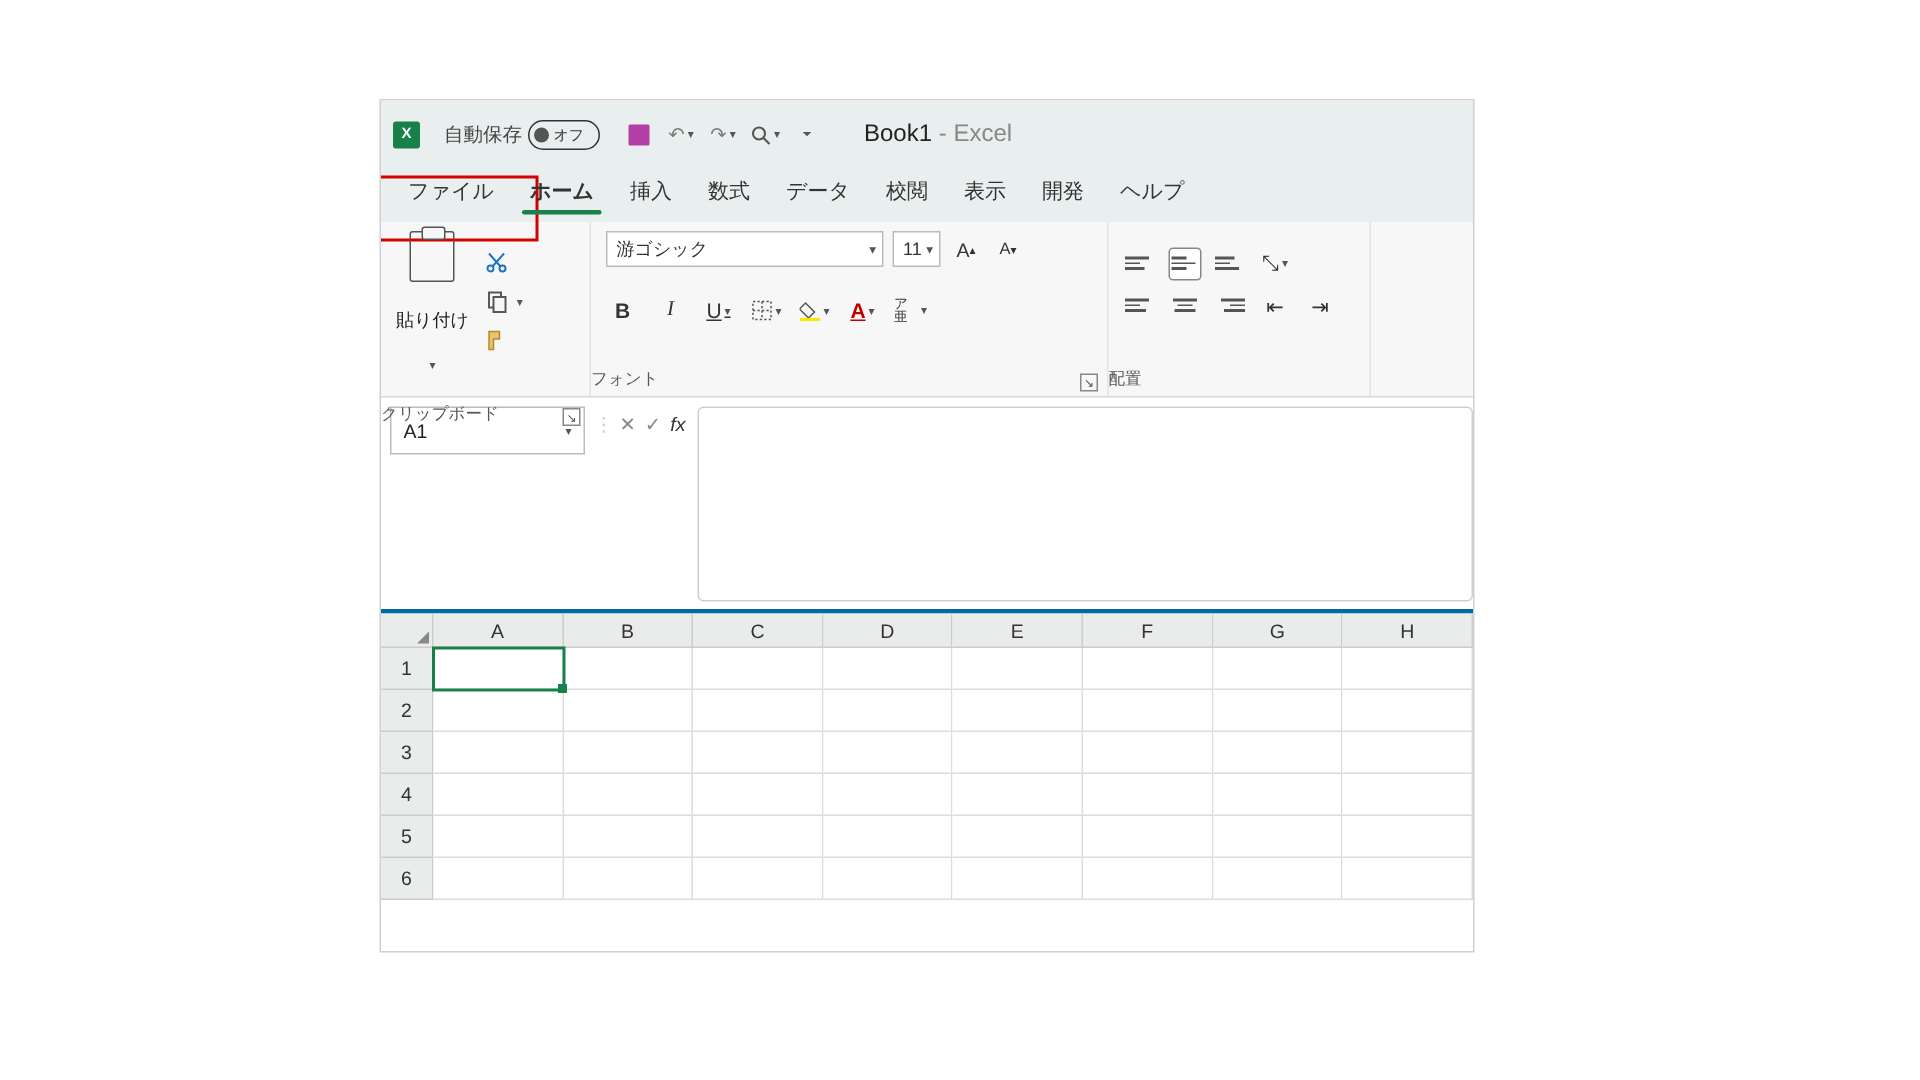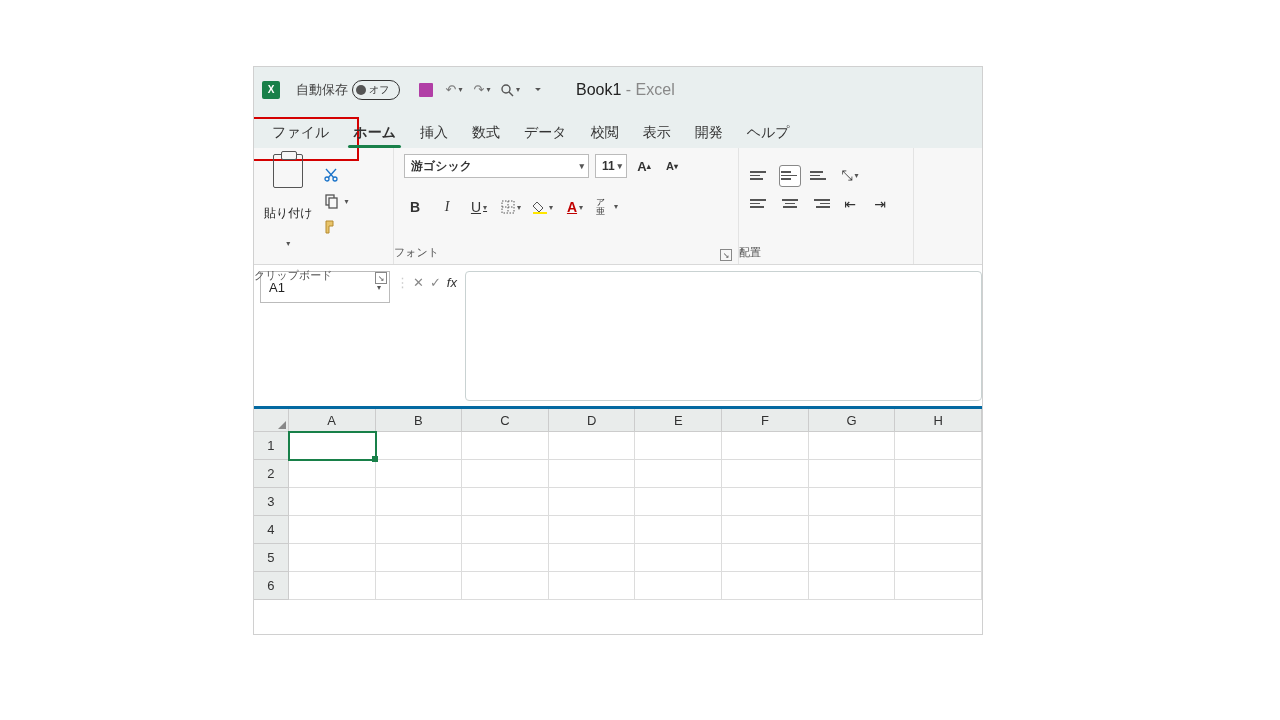--- a/index.html
+++ b/index.html
@@ -12,42 +12,42 @@
   .xl-logo { width: 18px; height: 18px; background: #188049; display: flex; align-items: center; justify-content: center; color: #fff; font-size: 10px; font-weight: bold; border-radius: 2px; }
   .autosave { display: flex; align-items: center; gap: 4px; margin-left: 10px; color: #444; }
   .toggle { width: 48px; height: 20px; border: 1.5px solid #333; border-radius: 10px; display: flex; align-items: center; padding: 1px 3px; gap: 3px; font-size: 10px; color: #333; }
   .toggle .knob { width: 10px; height: 10px; background: #555; border-radius: 50%; }
   .qat-btn { width: 24px; height: 24px; display: flex; align-items: center; justify-content: center; color: #7b7b7b; border-radius: 3px; }
   .qat .save svg rect { fill: #b13fa6; }
   .title-text { margin-left: 20px; color: #222; font-size: 16px; }
   .dim { color: #888; }
 
   
-  .tabs { height: 36px; background: #e9efef; display: flex; align-items: flex-end; gap: 0; padding: 0 6px; }
+  .tabs { height: 36px; background: #e9efef; display: flex; align-items: flex-start; gap: 0; padding: 0 6px; }
   .tab { padding: 7px 12px 6px; color: #333; cursor: pointer; font-size: 14px; position: relative; }
   .tab.active { font-weight: 700; }
   .tab.active::after { content:""; position:absolute; left:10%; right:10%; bottom:0; height:3px; background:#188049; border-radius:2px; }
 
   
   .ribbon { height: 117px; background: #f7f7f7; border-bottom: 1px solid #d9d9d9; display: flex; }
   .group { border-right: 1px solid #e3e3e3; display: flex; flex-direction: column; position: relative; }
   .group-body { flex: 1; display: flex; align-items: center; padding: 6px 10px; gap: 8px; }
   .group-label { text-align: left; font-size: 11px; color: #555; padding: 2px 0 4px; position: relative; margin-top: 12px; }
   .launcher { position:absolute; right:6px; bottom:3px; width:12px; height:12px; border:1px solid #888; display:flex;align-items:center;justify-content:center;font-size:8px;color:#555; }
 
   
   .paste-big { display:flex; flex-direction:column; align-items:center; gap:17px; }
   .clip-icon { width:30px; height:34px; border:1.5px solid #555; border-radius:2px; position:relative; }
   .clip-icon::before { content:""; position:absolute; top:-4px; left:7px; width:14px; height:7px; border:1.5px solid #555; border-radius:2px; background:#f7f7f7; }
   .clip-col { display:flex; flex-direction:column; gap:8px; align-items:center; }
   .mini { width:20px; height:18px; display:flex; align-items:center; justify-content:center; color:#555; font-size:14px;}
   .chev { font-size:8px; color:#555; }
 
   
-  .font-top { display:flex; gap:6px; align-items:center;font-weight:bold; }
+  .font-top { display:flex; gap:6px; align-items:center; }
   .combo { border:1px solid #bbb; background:#fff; height:24px; display:flex; align-items:center; padding:0 6px; font-size:12px; color:#333; position:relative; }
   .combo.font { width:185px; }
   .combo.size { width:32px; }
   .combo::after { content:"▾"; position:absolute; right:4px; font-size:9px; color:#555;}
   .font-bot { display:flex; gap:10px; align-items:center; margin-top:10px; }
   .rb-btn { width:22px; height:22px; display:flex; align-items:center; justify-content:center; color:#333; font-size:14px; border-radius:3px;}
   .font-inc{font-size:13px;} .font-dec{font-size:11px;}
   .underline-a{color:#c00000;text-decoration:underline;font-weight:600;}
 
   

